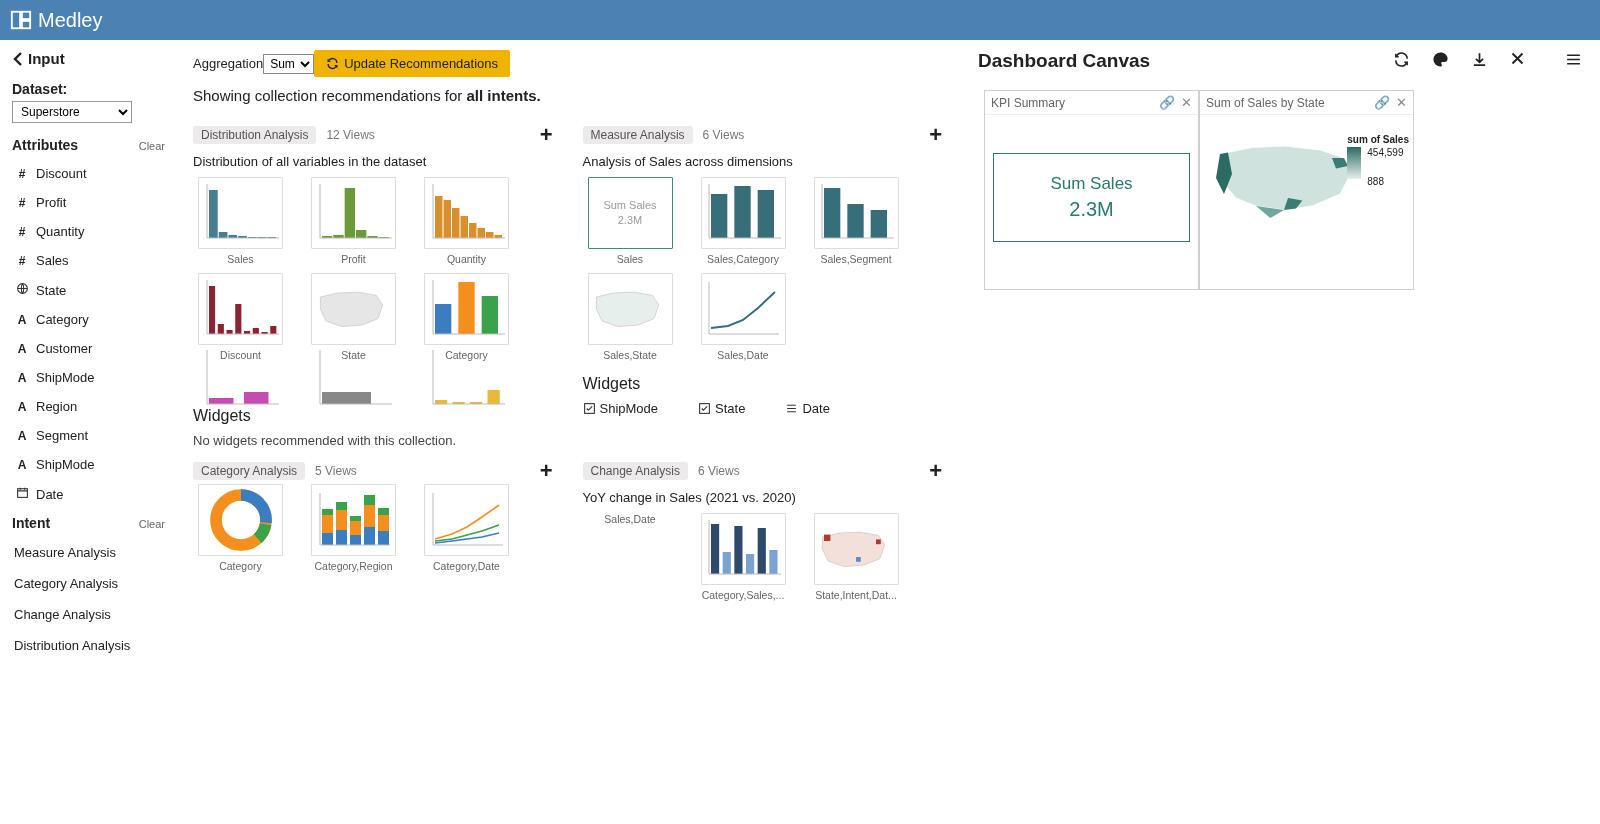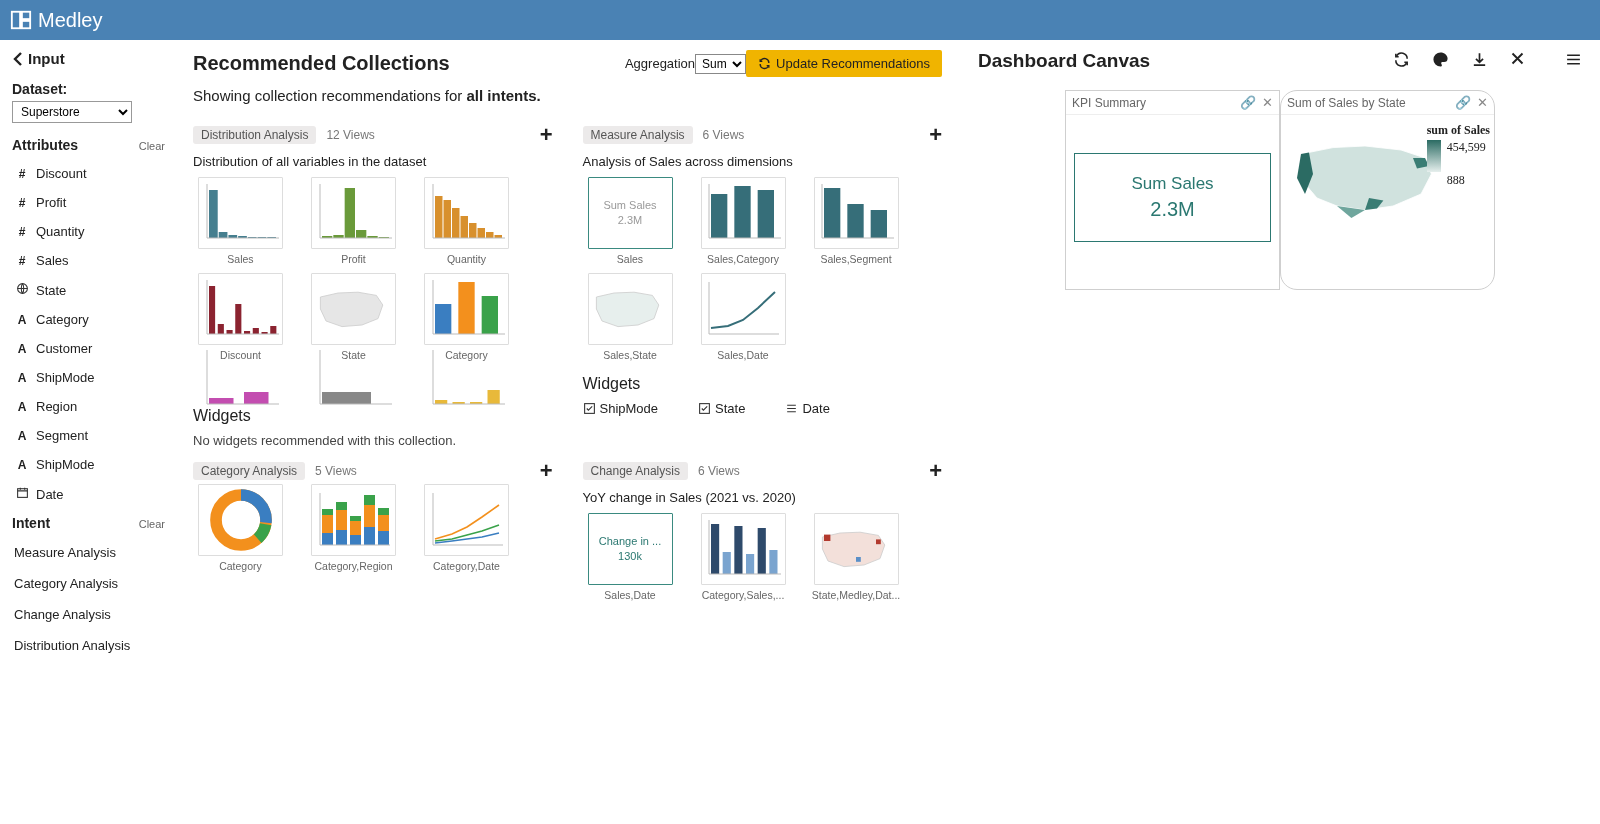--- a/index.html
+++ b/index.html
@@ -40,31 +40,31 @@
 .kpi-thumb.big { color:#2b7871; font-weight:500;}
 .widgets-title { font-size:16px; font-weight:500; margin-top:14px; margin-bottom:8px;}
 .widgets-none { font-size:13px; color:#444;}
 .widgets-row { display:flex; gap:40px;}
 .widget-item { display:flex; align-items:center; gap:4px; font-size:13px;}
 .right { width:640px; padding:10px 18px; position:relative; }
 .right-head { display:flex; align-items:center; justify-content:space-between; }
 .right-title { font-size:19px; font-weight:600; }
 .right-icons { display:flex; gap:22px; font-size:16px; }
 .right-icons span { cursor:pointer;}
-.canvas { margin-top:12px; height:calc(100% - 40px); background-image: radial-gradient(#ccc 0.7px, transparent 0.7px); background-size: 18px 18px; background-position: 4px 4px; padding:6px; display:flex; gap:0; align-items:flex-start;justify-content:center;}
+.canvas { margin-top:12px; height:calc(100% - 40px); background-image: radial-gradient(#ccc 0.7px, transparent 0.7px); background-size: 18px 18px; background-position: 4px 4px; padding:6px; display:flex; gap:0; align-items:flex-start;}
 .card { border:1px solid #cfcfcf; background:#fff; }
 .card-head { display:flex; justify-content:space-between; align-items:center; padding:4px 6px; font-size:12px; color:#666; border-bottom:1px solid #eee;}
 .card-head .cicons { display:flex; gap:6px; font-size:13px; color:#888;}
 .card-body { padding:8px; }
 .kpi-card { width:215px;}
 .kpi-box { border:1.5px solid #2b7871; padding:20px 8px; text-align:center; margin-top:30px;}
 .kpi-box .k1 { color:#2b7871; font-size:17px; font-weight:500;}
 .kpi-box .k2 { color:#2b7871; font-size:20px; font-weight:500; margin-top:4px;}
-.map-card { width:215px;border-radius:17px;}
-.legend-box { position:absolute; right:4px; top:8px; font-size:12px; text-align:left;font-family:Liberation Serif, serif;}
+.map-card { width:215px;}
+.legend-box { position:absolute; right:4px; top:19px; font-size:10px; text-align:left;}
 .legend-grad { width:14px; height:32px; background: linear-gradient(#2b6b63,#e6efed); display:inline-block; vertical-align:middle; margin-right:3px;}
 svg.bars rect { }
 </style>
 </head>
 <body>
 
 <div class="topbar">
   <svg width="22" height="22" viewBox="0 0 24 24" fill="none" stroke="#fff" stroke-width="2">
       <rect x="2" y="3" width="9" height="18"></rect>
       <rect x="13" y="3" width="9" height="8"></rect>
@@ -161,21 +161,20 @@
           <span>Change Analysis</span>
         </div>
         <div class="attr-item">
           <span>Distribution Analysis</span>
         </div>
       </div>
   </div>
 
   <div class="center">
     <div class="center-head">
-      <div class="center-title">Recommended Collections</div>
       <div class="agg-block">
         <span>Aggregation</span>
         <select><option>Sum</option></select>
         <button class="update-btn">
           <svg width="13" height="13" viewBox="0 0 24 24" fill="none" stroke="#222" stroke-width="2.5">
               <path d="M20 11A8 8 0 0 0 5 7M4 13a8 8 0 0 0 15 4"></path>
               <path d="M4 4v4h4M20 20v-4h-4"></path>
             </svg>
           <span>Update Recommendations</span>
         </button>
@@ -459,23 +458,20 @@
           <div class="coll-head">
             <div class="coll-head-left">
               <span class="coll-tag">Change Analysis</span>
               <span class="coll-views">6 Views</span>
             </div>
             <span class="coll-plus">+</span>
           </div>
           <div class="coll-desc">YoY change in Sales (2021 vs. 2020)</div>
           <div class="thumb-grid">
             <div class="thumb">
-              <div class="tbox" style="border:1.5px solid #3a8a80;">
-                <div class="kpi-thumb big">Change in ...<br>130k</div>
-              </div>
               <div class="tlabel">Sales,Date</div>
             </div>
             <div class="thumb">
               <div class="tbox" style="">
                 <svg class="bars" width="80" height="62">
                   <rect x="8" y="6" width="8.166666666666666" height="50" fill="#2e4a6b"></rect>
                   <rect x="19.666666666666664" y="34" width="8.166666666666666" height="22" fill="#7aa4cf"></rect>
                   <rect x="31.333333333333332" y="8" width="8.166666666666666" height="48" fill="#2e4a6b"></rect>
                   <rect x="43" y="36" width="8.166666666666666" height="20" fill="#7aa4cf"></rect>
                   <rect x="54.666666666666664" y="10" width="8.166666666666666" height="46" fill="#2e4a6b"></rect>
@@ -488,21 +484,21 @@
             </div>
             <div class="thumb">
               <div class="tbox" style="">
                 <svg viewBox="0 0 100 60" width="80" height="58">
                   <path d="M8 15 L30 10 L55 9 L78 13 L86 25 L80 42 L60 50 L35 52 L15 45 L8 30 Z" fill="#f3e0da" stroke="#ccc"></path>
                   <rect x="10" y="12" width="8" height="8" fill="#b23a2e"></rect>
                   <rect x="75" y="18" width="6" height="6" fill="#b23a2e"></rect>
                   <rect x="50" y="40" width="6" height="6" fill="#5a8fc7"></rect>
                 </svg>
               </div>
-              <div class="tlabel">State,Medley,Dat...</div>
+              <div class="tlabel">State,Intent,Dat...</div>
             </div>
           </div>
         </div>
       </div>
   </div>
 
   <div class="right">
     <div class="right-head">
       <div class="right-title">Dashboard Canvas</div>
       <div class="right-icons">

